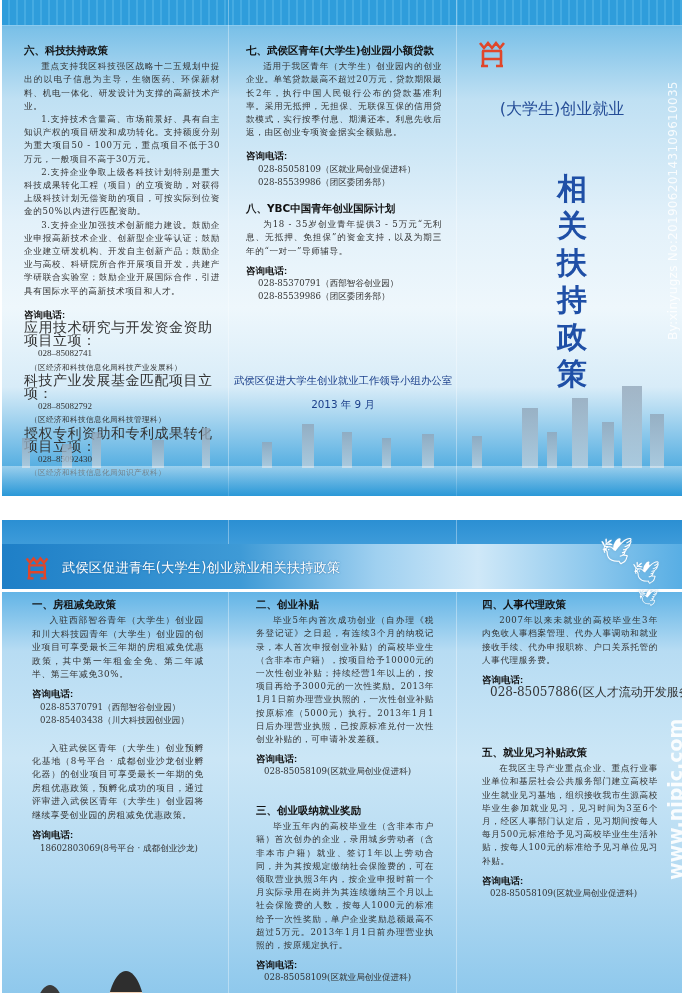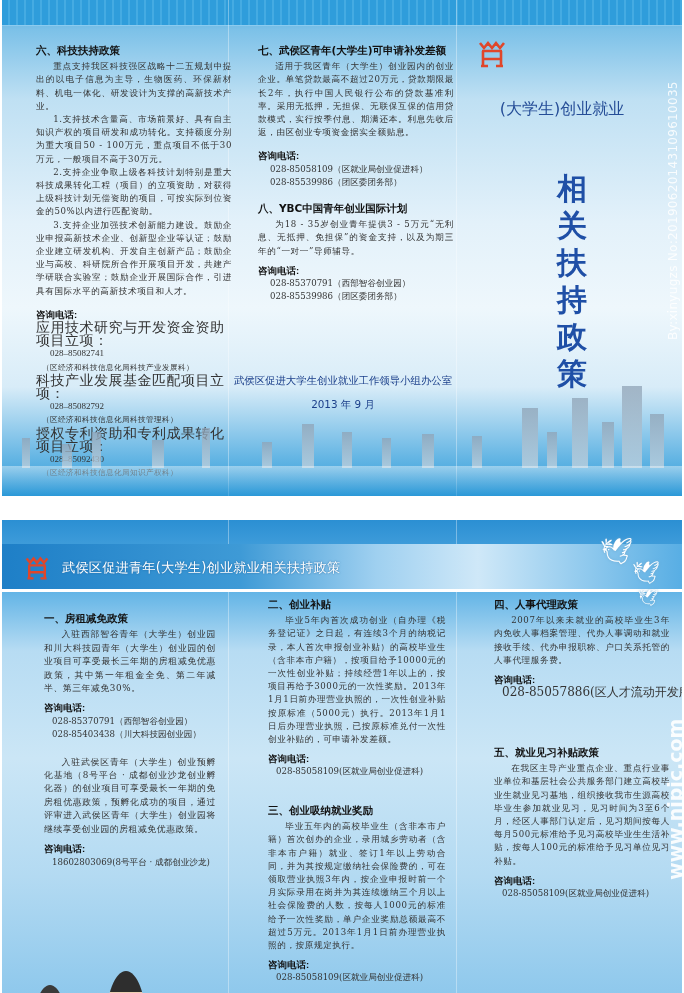--- a/index.html
+++ b/index.html
@@ -10,21 +10,21 @@
   .sheet-top { top: 0; height: 496px;
     background: linear-gradient(180deg, #4aa7dd 0%, #7cc1e8 6%, #bfe0f3 20%, #e3f1fa 45%, #eef7fc 62%, #d8ecf8 78%, #5fb3e3 93%, #2e9bd8 100%); }
   .sheet-bottom { top: 520px; height: 595px;
     background: linear-gradient(180deg, #2b8fd3 0%, #62b4e6 12%, #b7dcf3 22%, #cbe6f6 40%, #b3daf2 60%, #8ec8ec 80%, #5fb0e2 100%); }
 
   .top-band { position: absolute; left: 0; top: 0; width: 100%; height: 26px;
     background: repeating-linear-gradient(90deg, #2f9ddb 0 6px, #45abe2 6px 8px);
     border-bottom: 1px solid #8ccbef; }
   .fold { position: absolute; top: 0; bottom: 0; width: 1px; background: rgba(255,255,255,0.35); }
 
-  .col { position: absolute; font-size: 8.6px; line-height: 13.2px; margin-left: 12px; }
+  .col { position: absolute; font-size: 8.6px; line-height: 13.2px; }
   .h { font-family: "DejaVu Sans", "Liberation Sans", sans-serif; font-weight: bold; font-size: 10.5px; color: #111; margin-bottom: 3px; }
   .p { text-indent: 2em; letter-spacing: 0.6px; text-align: justify; color: #333; }
   .c-h { font-family: Liberation Sans, sans-serif; font-weight: bold; font-size: 9.5px; color: #111; margin-top: 6px; }
   .c-line { padding-left: 12px; font-size: 8.6px; color: #333; white-space: nowrap; }
   .c-item { color: #333; font-size: 14px; letter-spacing: 0.5px; }
   .c-num { padding-left: 14px; color: #333; font-family: "Liberation Serif", serif; font-size: 9px; }
   .c-org { padding-left: 6px; color: #333; font-size: 7.6px; letter-spacing: 0.4px; }
 
   .office { position: absolute; left: 226px; top: 374px; width: 230px; text-align: center;
     font-family: "DejaVu Sans", "Liberation Sans", sans-serif; color: #1b3f8a; font-size: 10.4px; }
@@ -88,21 +88,21 @@
       <div class="c-org">（区经济和科技信息化局科技管理科）</div>
     </div>
     <div>
       <div class="c-item">授权专利资助和专利成果转化项目立项：</div>
       <div class="c-num">028–85092430</div>
       <div class="c-org">（区经济和科技信息化局知识产权科）</div>
     </div>
   </div>
 
   <div class="col" style="left:244px; top:44px; width:196px;">
-    <div class="h">七、武侯区青年(大学生)可申请补发差额</div>
+    <div class="h">七、武侯区青年(大学生)创业园小额贷款</div>
     <div class="p">适用于我区青年（大学生）创业园内的创业企业。单笔贷款最高不超过20万元，贷款期限最长2年，执行中国人民银行公布的贷款基准利率。采用无抵押，无担保、无联保互保的信用贷款模式，实行按季付息、期满还本。利息先收后返，由区创业专项资金据实全额贴息。</div>
     <div class="c-h" style="margin-top:10px">咨询电话:</div>
     <div class="c-line">028-85058109（区就业局创业促进科）</div>
     <div class="c-line">028-85539986（团区委团务部）</div>
   </div>
 
   <div class="col" style="left:244px; top:202px; width:196px;">
     <div class="h">八、YBC中国青年创业国际计划</div>
     <div class="p">为18 - 35岁创业青年提供3 - 5万元“无利息、无抵押、免担保”的资金支持，以及为期三年的“一对一”导师辅导。</div>
     <div class="c-h">咨询电话:</div>
@@ -162,21 +162,21 @@
     <svg class="banner-logo" viewBox="0 0 30 28">
       <path d="M3 3 L7 8 L11 3 L15 8 L19 3 L23 8 L27 3" stroke="#e0462a" stroke-width="2.8" fill="none"></path>
       <path d="M5 11 L25 11 M6 11 L6 26 M24 11 L24 26 M6 19 L24 19 M4 26 L11 26 M19 26 L26 26" stroke="#e0462a" stroke-width="2.8" fill="none"></path>
     </svg>
     <div class="banner-title">武侯区促进青年(大学生)创业就业相关扶持政策</div>
   </div>
   <div class="dove" style="left:598px; top:16px;">🕊</div>
   <div class="dove" style="left:630px; top:40px; font-size:22px;">🕊</div>
   <div class="dove" style="left:636px; top:68px; font-size:16px;">🕊</div>
 
-  <div class="col" style="left:30px; top:92px; width:172px; font-size:8.8px; line-height:13.4px;">
+  <div class="col" style="left:30px; top:78px; width:172px; font-size:8.8px; line-height:13.4px;">
     <div class="h">一、房租减免政策</div>
     <div class="p">入驻西部智谷青年（大学生）创业园和川大科技园青年（大学生）创业园的创业项目可享受最长三年期的房租减免优惠政策，其中第一年租金全免、第二年减半、第三年减免30%。</div>
     <div class="c-h">咨询电话:</div>
     <div class="c-line" style="padding-left:8px">028-85370791（西部智谷创业园）</div>
     <div class="c-line" style="padding-left:8px">028-85403438（川大科技园创业园）</div>
     <div class="p" style="margin-top:14px">入驻武侯区青年（大学生）创业预孵化基地（8号平台 · 成都创业沙龙创业孵化器）的创业项目可享受最长一年期的免房租优惠政策，预孵化成功的项目，通过评审进入武侯区青年（大学生）创业园将继续享受创业园的房租减免优惠政策。</div>
     <div class="c-h">咨询电话:</div>
     <div class="c-line" style="padding-left:8px">18602803069(8号平台 · 成都创业沙龙)</div>
   </div>
 

